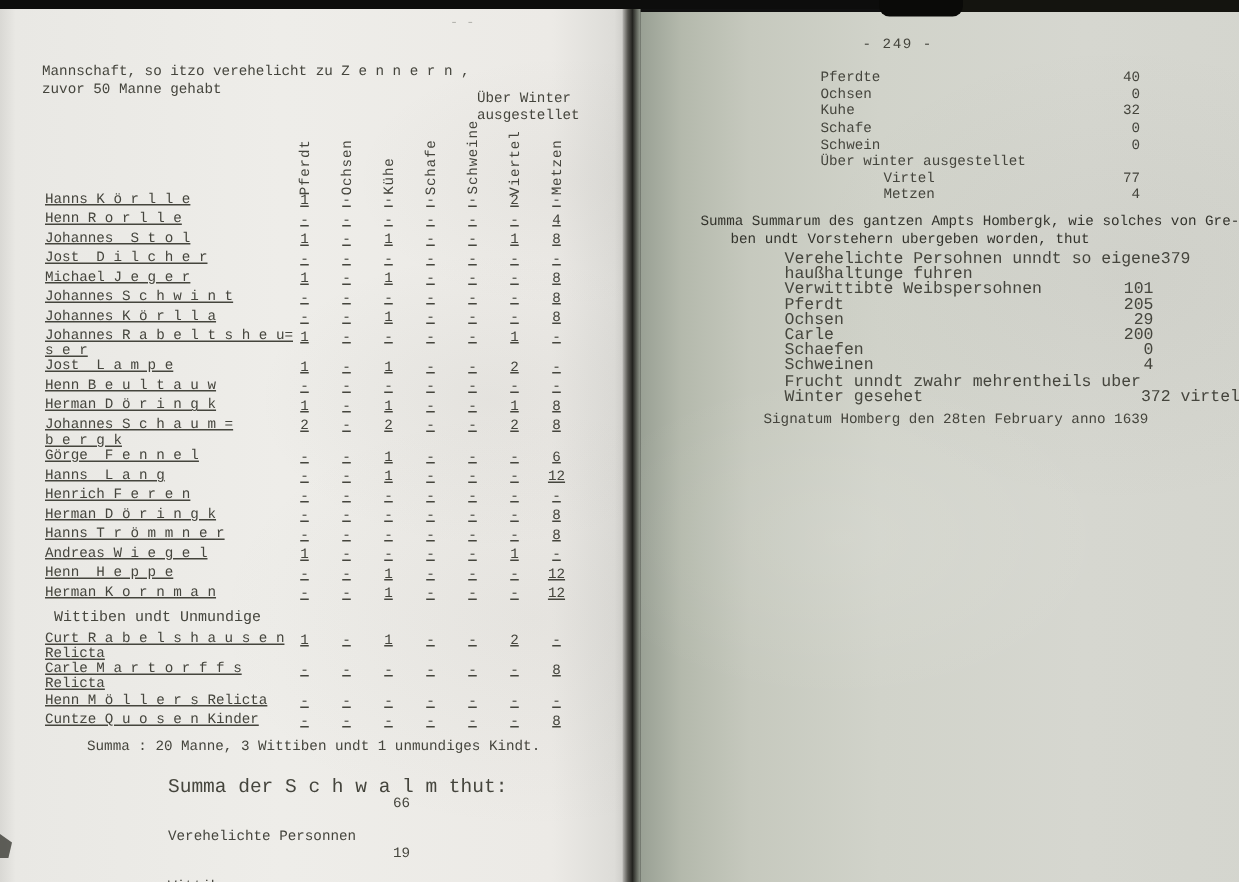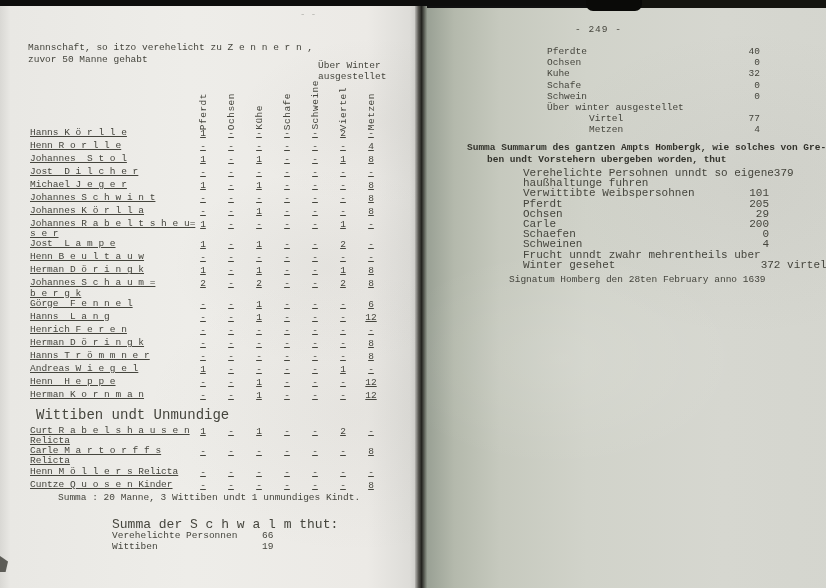--- a/index.html
+++ b/index.html
@@ -21,46 +21,46 @@
   .lp-title{position:absolute;left:28px;top:38px;width:350px;text-align:left;font-size:9.5px;line-height:12px;white-space:pre;}
   .overwinter{position:absolute;left:318px;top:56px;font-size:9.5px;line-height:11px;white-space:pre;}
   .col-headers{position:absolute;left:30px;top:76px;display:grid;grid-template-columns:159px repeat(7,28px);height:50px;}
   .col-headers .hcell{display:flex;align-items:flex-end;justify-content:center;}
   .col-headers .vtext{writing-mode:vertical-rl;transform:rotate(180deg);font-size:9.5px;letter-spacing:.5px;}
   .table-block{position:absolute;left:30px;top:124px;width:361px;font-size:9.5px;}
   .t-row{display:grid;grid-template-columns:159px repeat(7,28px);min-height:13px;align-items:start;text-decoration:underline;}
   .t-row.dbl{min-height:20px;}
   .t-name{white-space:pre;line-height:10.2px;}
   .t-val{text-align:center;line-height:11px;}
-  .section-heading{margin:4px 0 3px 6px;font-size:14px;}
+  .section-heading{margin:4px 0 3px 6px;font-size:10px;}
   .summa-line{position:absolute;left:58px;top:488px;font-size:9.5px;}
   .schwalm-title{position:absolute;left:112px;top:513px;font-size:13px;}
   .schwalm-items{position:absolute;left:112px;top:526px;width:170px;font-size:9.5px;line-height:11px;}
   .schwalm-item{display:flex;}
-  .schwalm-item .lbl{width:150px;}
+  .schwalm-item .lbl{width:150px;margin-top:22px;}
   .corner-mark{position:absolute;left:0;bottom:16px;width:8px;height:16px;background:#45453f;
     clip-path:polygon(0 0,100% 35%,70% 100%,0 100%);opacity:.85;}
 
   
   .gutter{position:absolute;left:415px;top:0;width:12px;height:588px;
     background:linear-gradient(90deg,#b9b8b4 0%,#55544f 30%,#23231f 55%,#6f746a 85%,#939a8e 100%);}
 
   
   .page-right{position:absolute;left:427px;top:8px;width:456px;height:584px;
     background:linear-gradient(90deg,#99a094 0%,#b4b9ac 6%,#c6c9be 16%,#d1d3ca 35%,#d6d7d0 65%,#d4d5ce 96%,#c7c8c1 100%);}
   .page-right .texture{position:absolute;inset:0;pointer-events:none;
     background:
       radial-gradient(260px 160px at 30% 60%, rgba(255,255,255,0.10), transparent 70%),
       radial-gradient(300px 220px at 70% 30%, rgba(100,100,92,0.05), transparent 70%);}
   .pagenum{position:absolute;left:148px;top:16px;font-size:9.5px;letter-spacing:1px;}
   .livestock{position:absolute;left:120px;top:38px;width:213px;font-size:9.5px;line-height:11.2px;}
   .ls-item{display:flex;justify-content:space-between;text-align:right;}
   .ls-item .lbl{white-space:pre;}
   .ls-item.indent .lbl{padding-left:42px;}
-  .rp-heading{position:absolute;left:40px;top:134px;font-size:9.5px;line-height:11.5px;font-weight:bold;color:#33332c;white-space:pre;}
+  .rp-heading{position:absolute;left:40px;top:134px;font-size:9.5px;line-height:11.5px;font-weight:normal;color:#33332c;white-space:pre;}
   .rp-heading .ind{margin-left:20px;}
   .summary{position:absolute;left:96px;top:160px;width:246px;font-size:11px;line-height:10.2px;}
   .sm-item{display:flex;justify-content:space-between;}
   .sm-item .lbl{white-space:pre;}
   .sm-item .val{align-self:flex-start;text-align:right;white-space:nowrap;}
   .sm-item:last-child .val{align-self:flex-end;margin-right:-46px;}
   .signature{position:absolute;left:82px;top:266px;font-size:9.5px;text-align:right;}
 </style>
 </head>
 <body>

